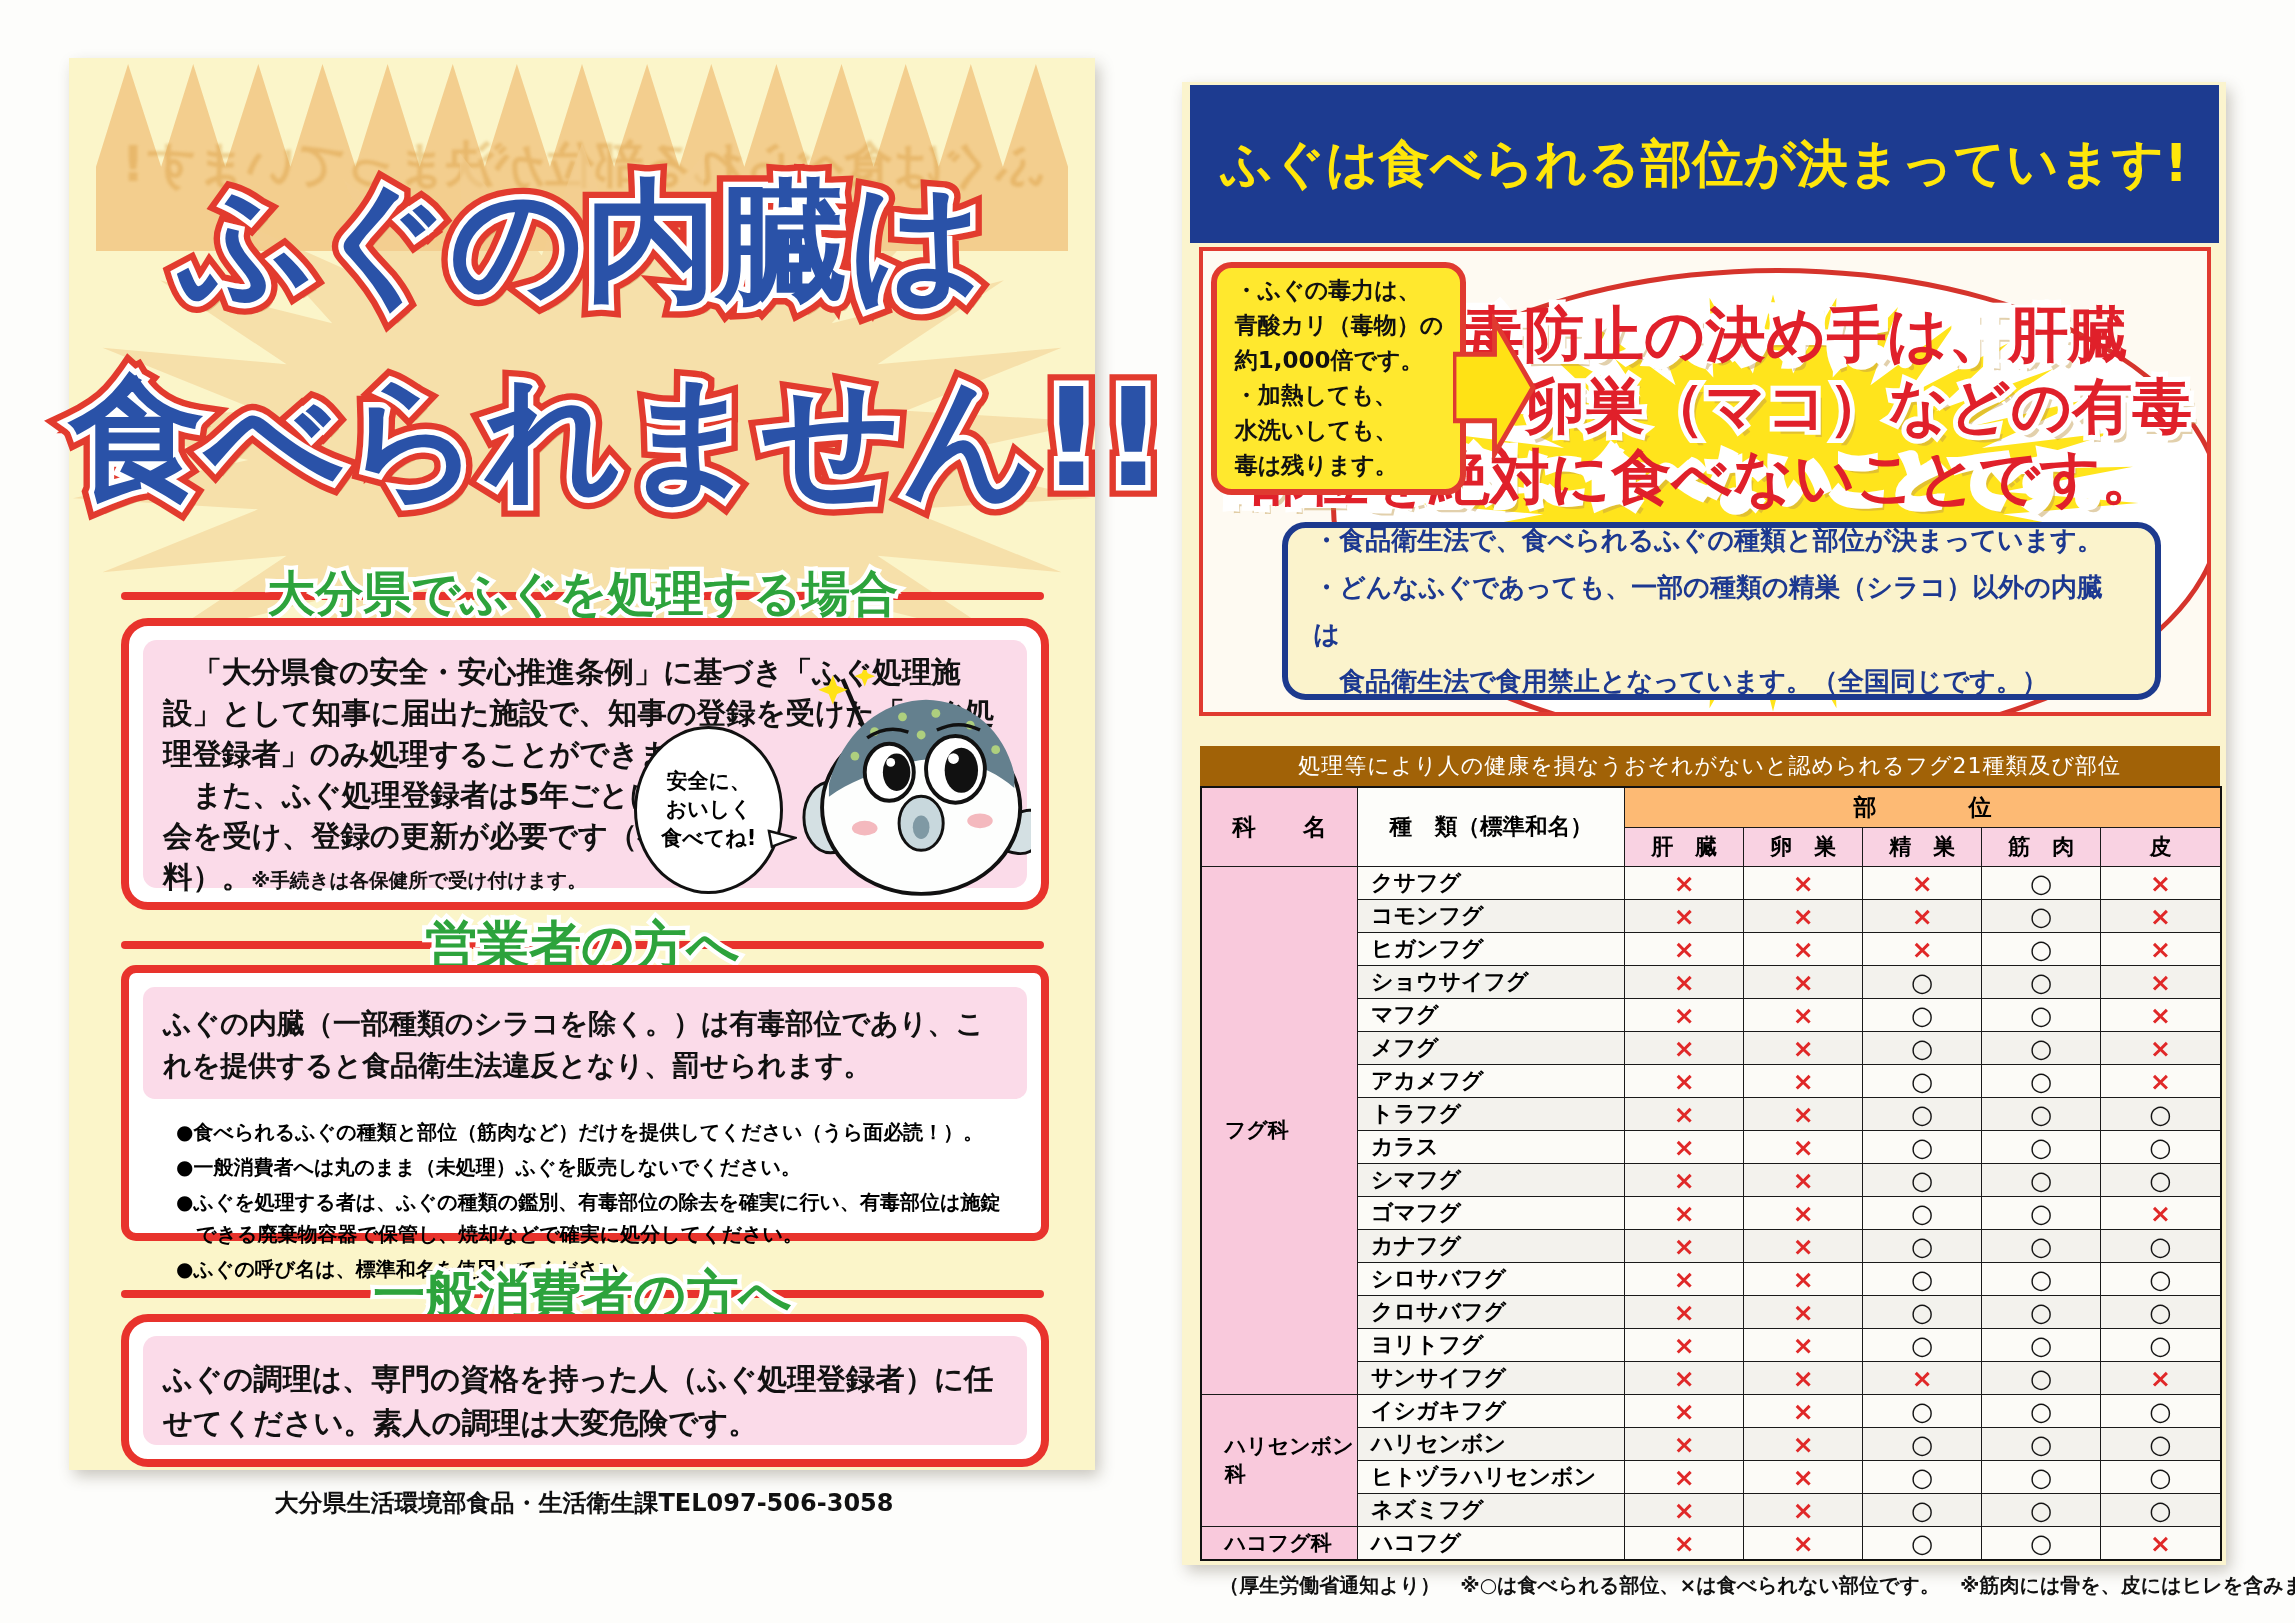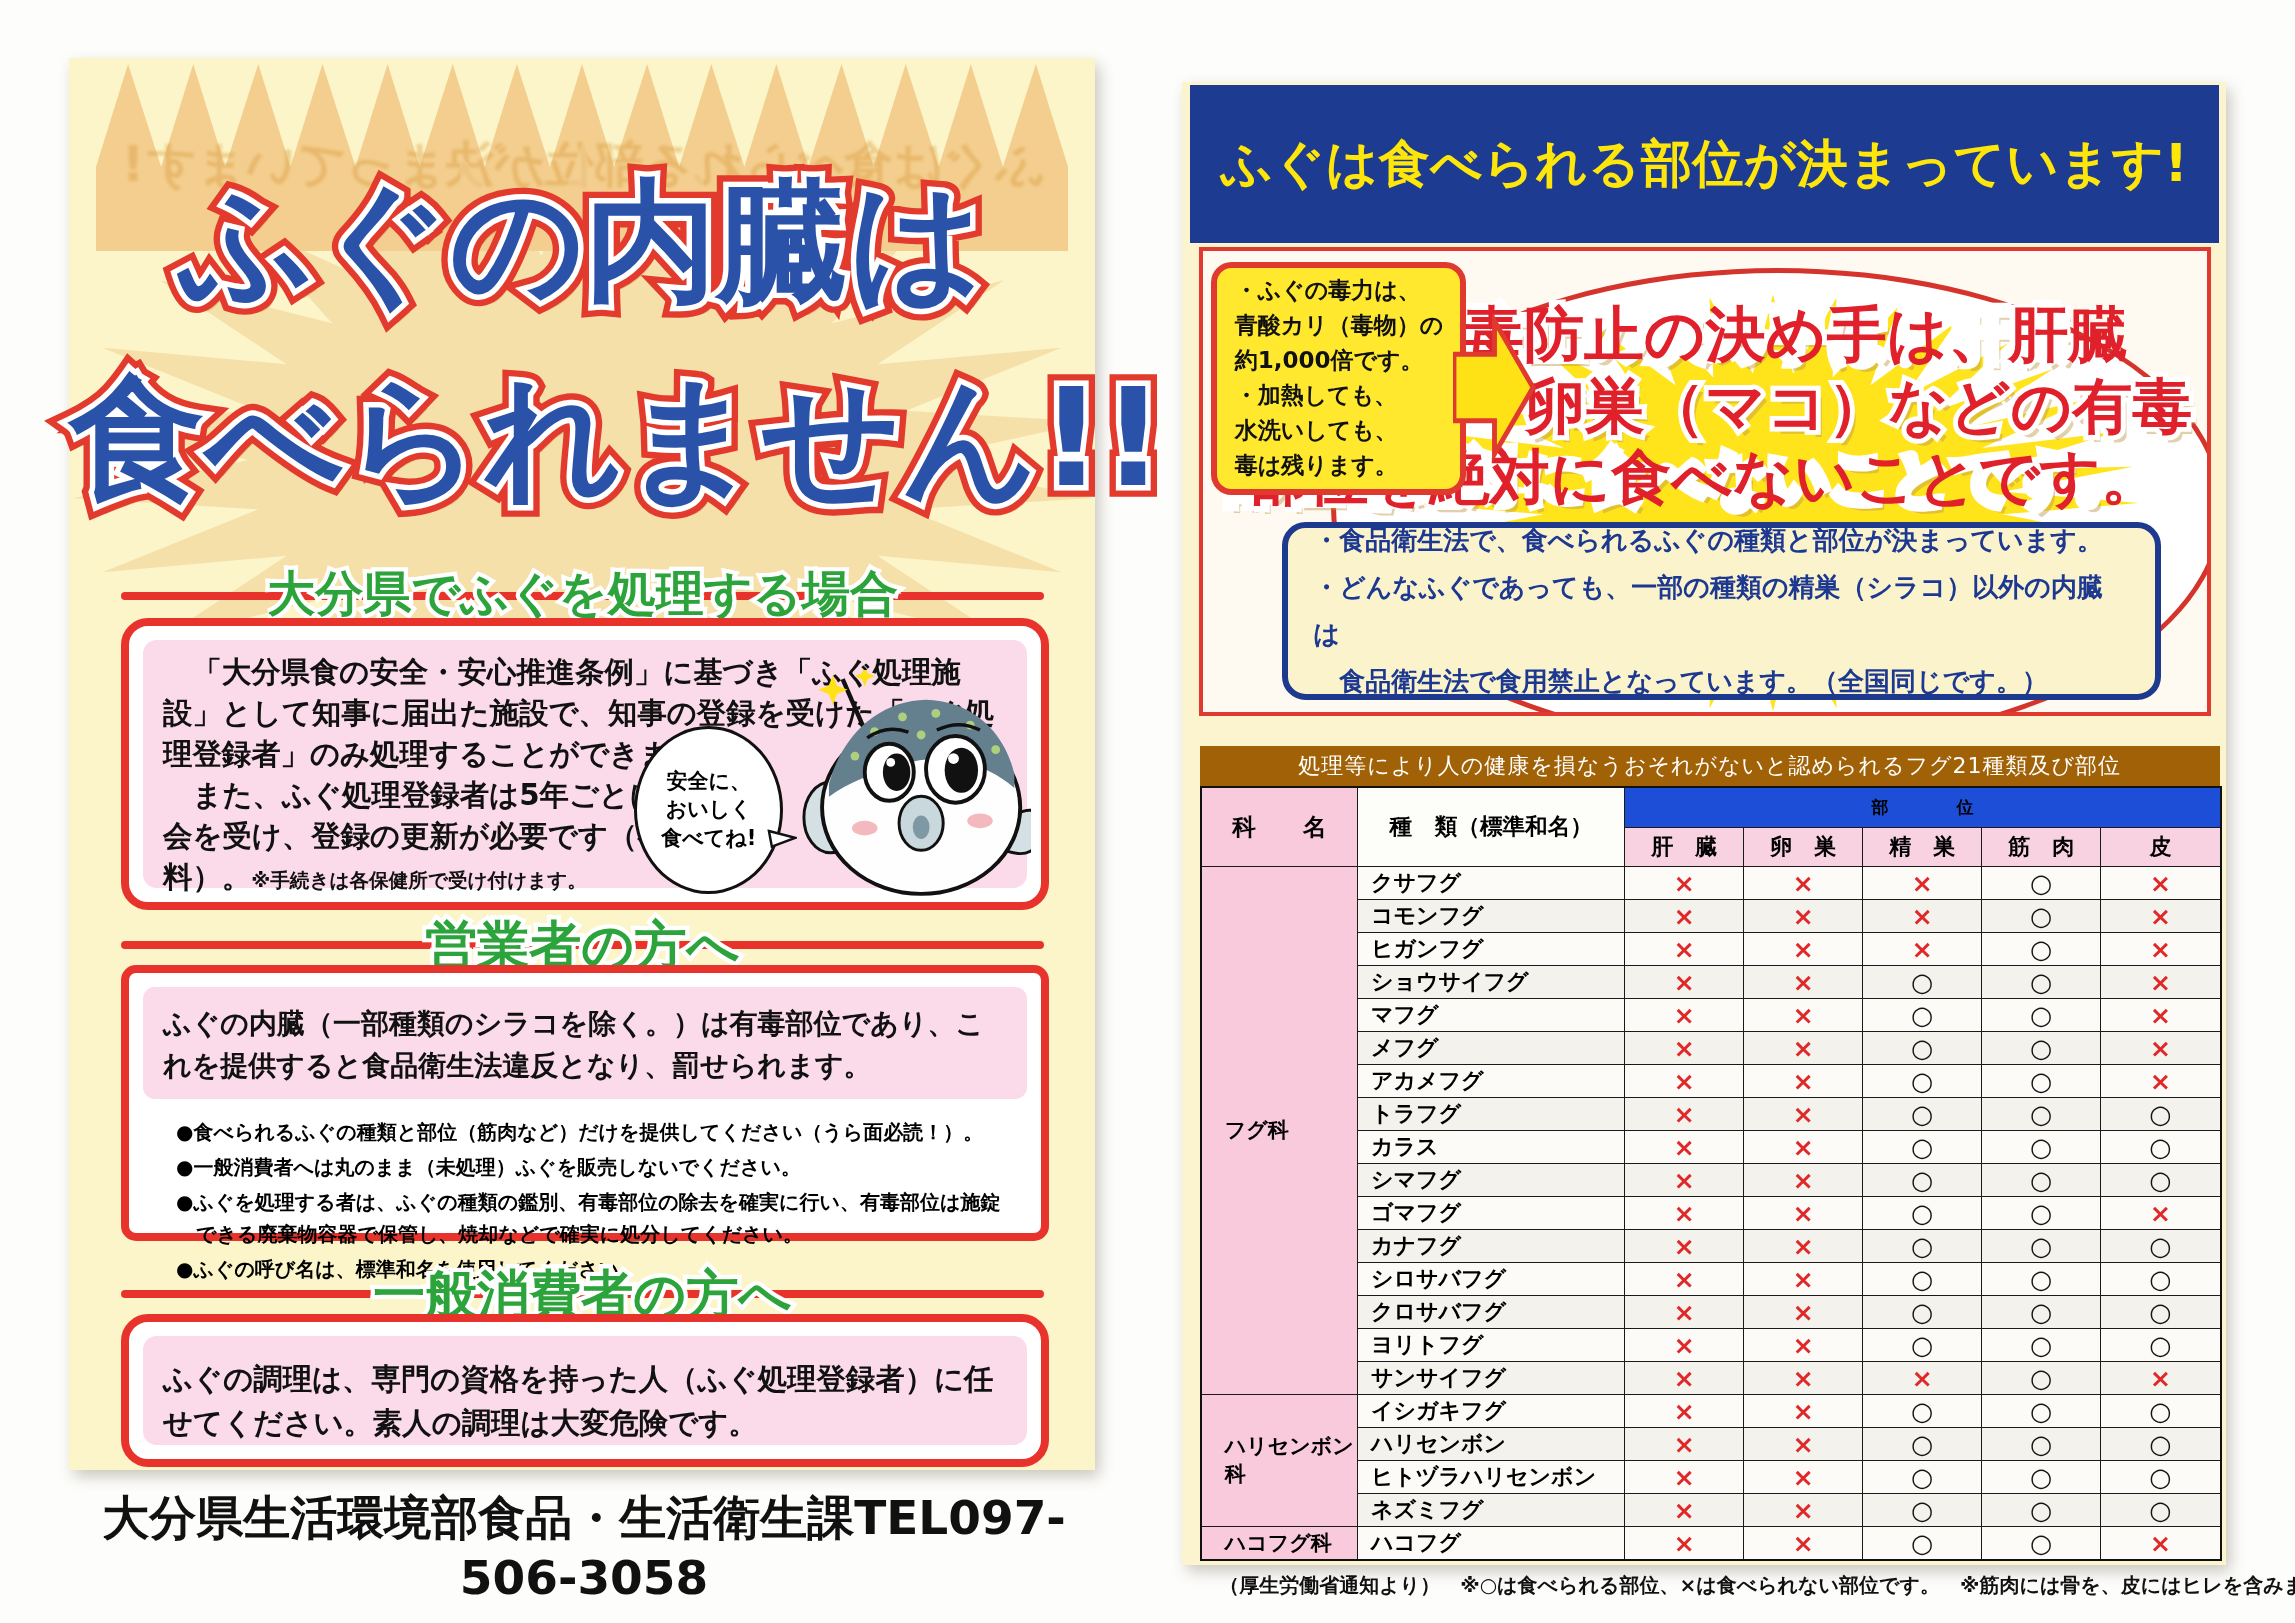--- a/index.html
+++ b/index.html
@@ -34,21 +34,21 @@
   .box1-p2{width:66%;}
   .small-note{font-size:19.6px;font-weight:700;}
   .mascot-wrap{position:absolute;right:8.8px;bottom:2px;width:398px;height:200px;}
   .bubble{position:absolute;left:0;top:25.5px;width:143px;height:162px;background:#fff;border:3.4px solid #111;border-radius:50%;
     display:flex;align-items:center;justify-content:center;text-align:center;font-size:21px;font-weight:800;white-space:pre-line;line-height:1.35;}
   .bubble-tail{position:absolute;left:133px;top:127px;}
   .fish-svg{position:absolute;left:140px;top:-30px;}
   .lead-text{position:absolute;left:34px;right:29.4px;font-size:28px;line-height:1.5;}
   .bullets{position:absolute;left:47px;right:27px;font-size:20px;line-height:1.6;font-weight:700;}
   .bullets div{padding-left:1em;text-indent:-1em;margin-bottom:2.9px;}
-  .footer-line{position:absolute;left:93px;top:1487px;width:982px;text-align:center;font-size:47px;font-weight:800;color:#111;}
+  .footer-line{position:absolute;left:93px;top:1487px;width:982px;text-align:center;font-size:24px;font-weight:800;color:#111;}
   
   #page-right{left:1182px;top:82px;width:1044px;height:1483px;background:#FBF4CE;}
   .banner{position:absolute;left:7.9px;top:3.4px;width:1029px;height:158px;background:#1D3B90;display:flex;align-items:center;justify-content:center;}
   .banner-text{font-size:51px;font-weight:900;color:#FFE60A;white-space:nowrap;letter-spacing:0.5px;}
   .red-panel{position:absolute;left:16.7px;top:165px;width:1012px;height:469px;background:#FEFAF2;border:4.9px solid #E03A30;box-sizing:border-box;overflow:hidden;}
   .oval{position:absolute;left:128px;top:16.7px;width:883px;height:471px;background:#fff;border:5.9px solid #D5342C;border-radius:50%;overflow:hidden;}
   .poison-box{position:absolute;left:8.8px;top:10.8px;width:255px;height:233px;background:#FFE82E;border:6.9px solid #E03A30;border-radius:20.6px;box-sizing:border-box;
     display:flex;align-items:center;justify-content:center;z-index:3;}
   .poison-text{font-size:23px;font-weight:800;line-height:1.52;white-space:pre-line;color:#111;}
   .arrow-svg{position:absolute;left:250px;top:63px;z-index:3;}
@@ -58,21 +58,21 @@
   .rline .fill-top{color:#E0202A;}
   .law-box{position:absolute;left:79px;top:271px;width:879px;height:178px;background:#FBF3CC;border:6.9px solid #1D3A8E;border-radius:23.6px;box-sizing:border-box;
     display:flex;align-items:center;z-index:4;}
   .law-text{padding:0 25.5px;font-size:26px;font-weight:800;color:#1C3890;line-height:1.8;white-space:pre-line;}
   .tablewrap{position:absolute;left:17.7px;top:664px;width:1020px;}
   .tbar{height:40px;background:#a16207;color:#fff;display:flex;align-items:center;justify-content:center;font-size:22px;font-weight:400;letter-spacing:1px;}
   table.parts{border-collapse:collapse;table-layout:fixed;width:1020px;border:2.5px solid #111;}
   table.parts th,table.parts td{border:1px solid #1a1a1a;box-sizing:border-box;}
   th.fam-h{background:#F9C9DC;font-size:23.6px;font-weight:800;}
   th.sp-h{background:#FDFDFA;font-size:22.6px;font-weight:800;text-align:center;}
-  th.parts-h{background:#1d4ed8;font-size:17px;font-weight:800;border-bottom:2px solid #111;}
+  th.parts-h{background:#fdba74;font-size:23px;font-weight:800;border-bottom:2px solid #111;}
   th.sub-h{background:#F9D2E2;font-size:22px;font-weight:800;height:39px;}
   tr.hrow1{height:40px;} 
   td.fam{background:#F9C9DC;font-size:21px;font-weight:800;padding-left:23px;vertical-align:middle;}
   td.sp{font-size:22px;font-weight:600;padding-left:12.8px;height:31px;}
   td.mk{text-align:center;font-size:25.5px;height:31px;}
   td.mk.x{color:#E02828;font-weight:800;}
   td.mk.o{color:#141414;font-weight:400;}
   tr.odd td.sp,tr.odd td.mk{background:#FCFBF7;}
   tr.even td.sp,tr.even td.mk{background:#F3F2ED;}
   .tnote{margin-top:11.8px;padding-left:19.6px;font-size:20px;font-weight:700;color:#111;white-space:nowrap;}

